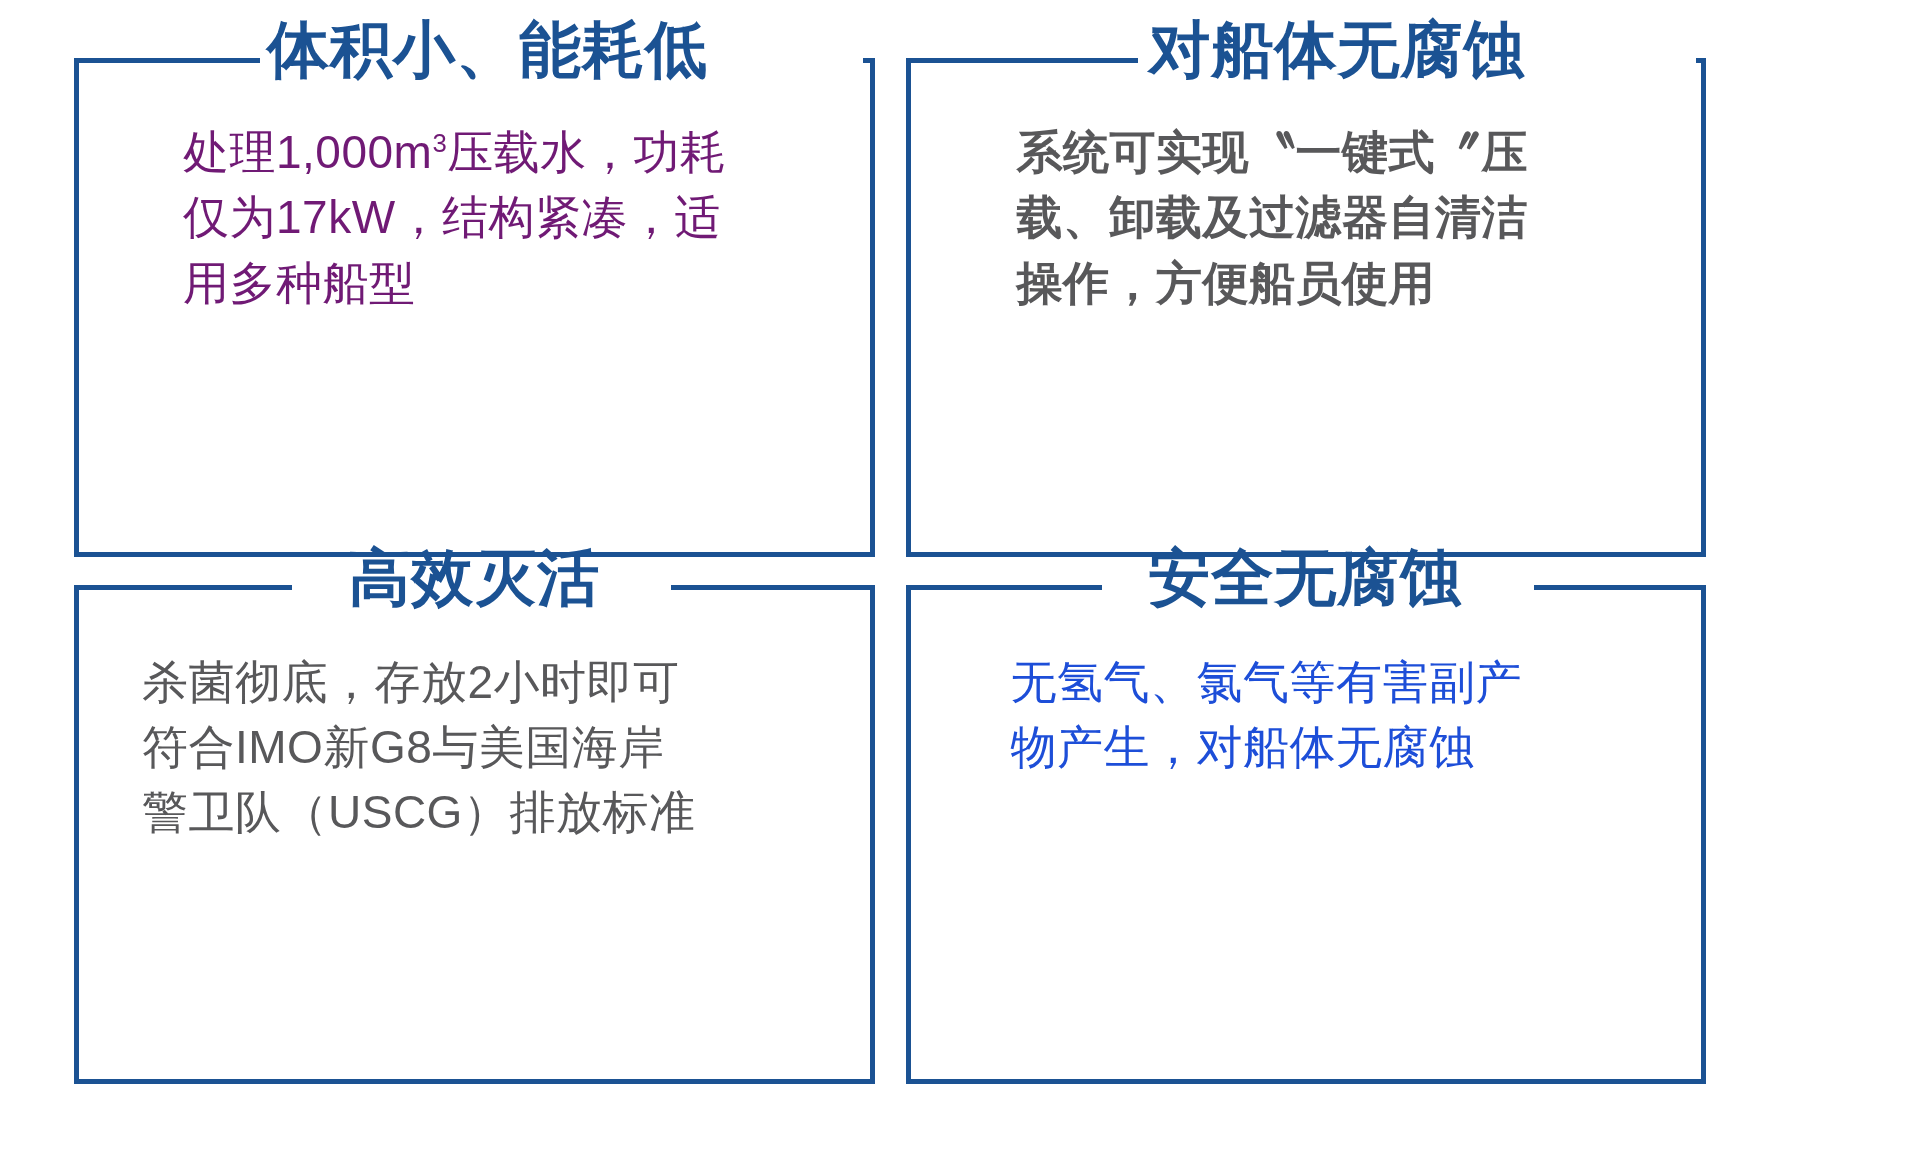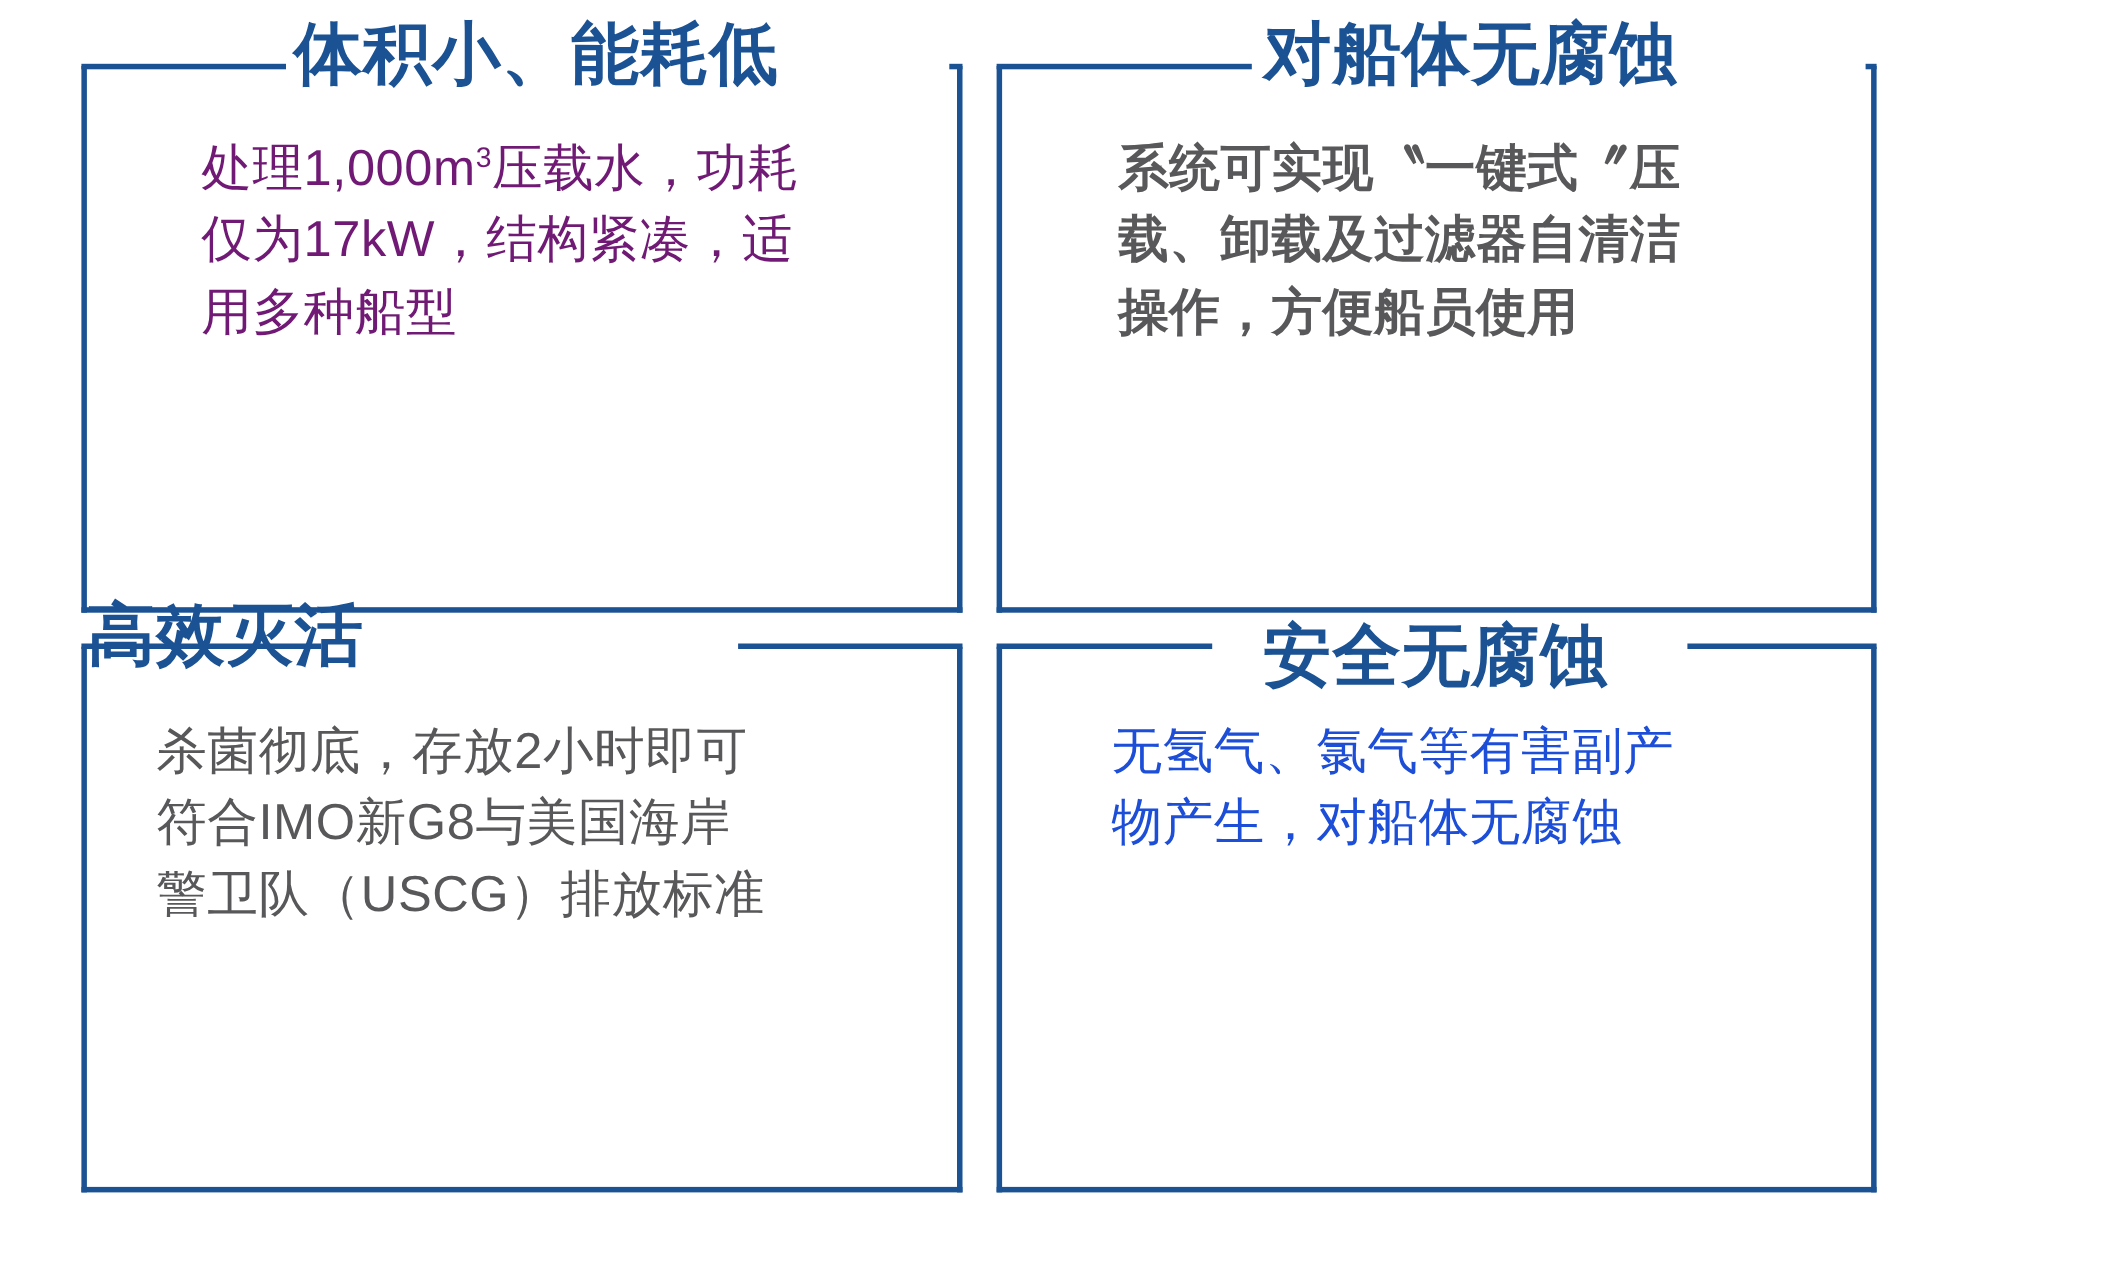--- a/index.html
+++ b/index.html
@@ -106,25 +106,25 @@
 
   
   .c1 .card-title { justify-content: flex-start; padding-left: 188px; }
   .c1 .rule-left  { width: 186px; }
   .c1 .rule-right { width: 12px; }
 
   .c2 .card-title { justify-content: flex-start; padding-left: 238px; }
   .c2 .rule-left  { width: 232px; }
   .c2 .rule-right { width: 10px; }
 
-  .c3 .card-title { justify-content: flex-start; }
+  .c3 .card-title { justify-content: center; }
   .c3 .rule-left  { width: 218px; }
   .c3 .rule-right { width: 204px; }
 
-  .c4 .card-title { justify-content: center; align-items: flex-end; }
+  .c4 .card-title { justify-content: center; }
   .c4 .rule-left  { width: 196px; }
   .c4 .rule-right { width: 172px; }
 
   .c1 .card-body { padding-left: 104px; padding-top: 60px; }
   .c2 .card-body { padding-left: 106px; padding-top: 60px; font-weight: bold; }
   .c3 .card-body { padding-left: 63px; padding-top: 62px; }
   .c4 .card-body { padding-left: 100px; padding-top: 62px; }
 </style>
 </head>
 <body style="background: rgb(255, 255, 255);">

